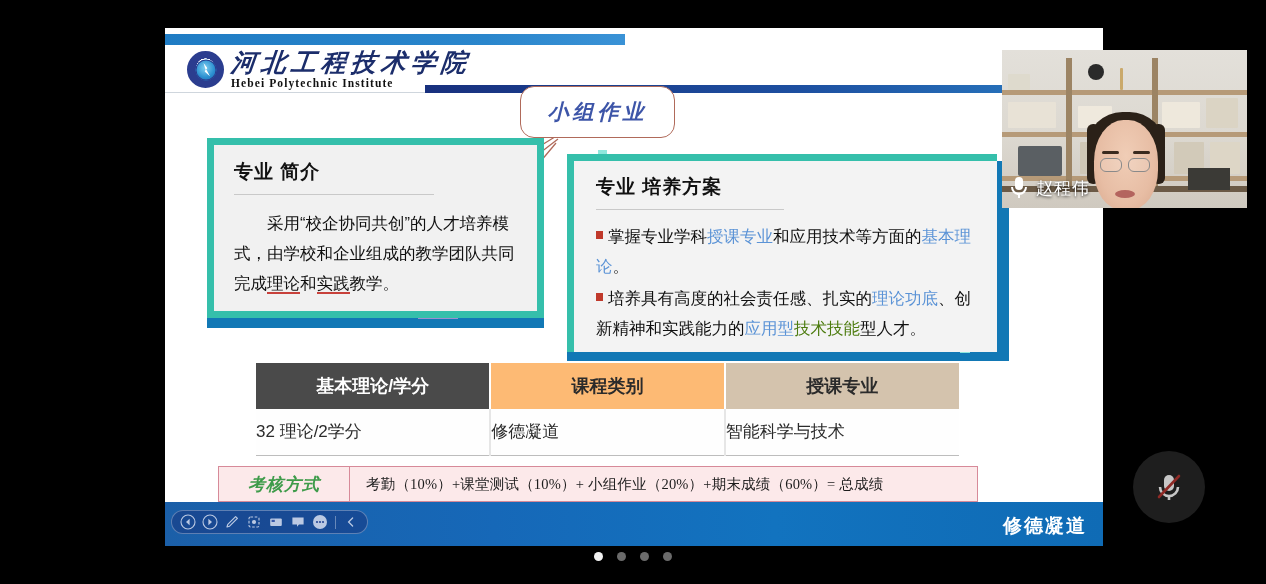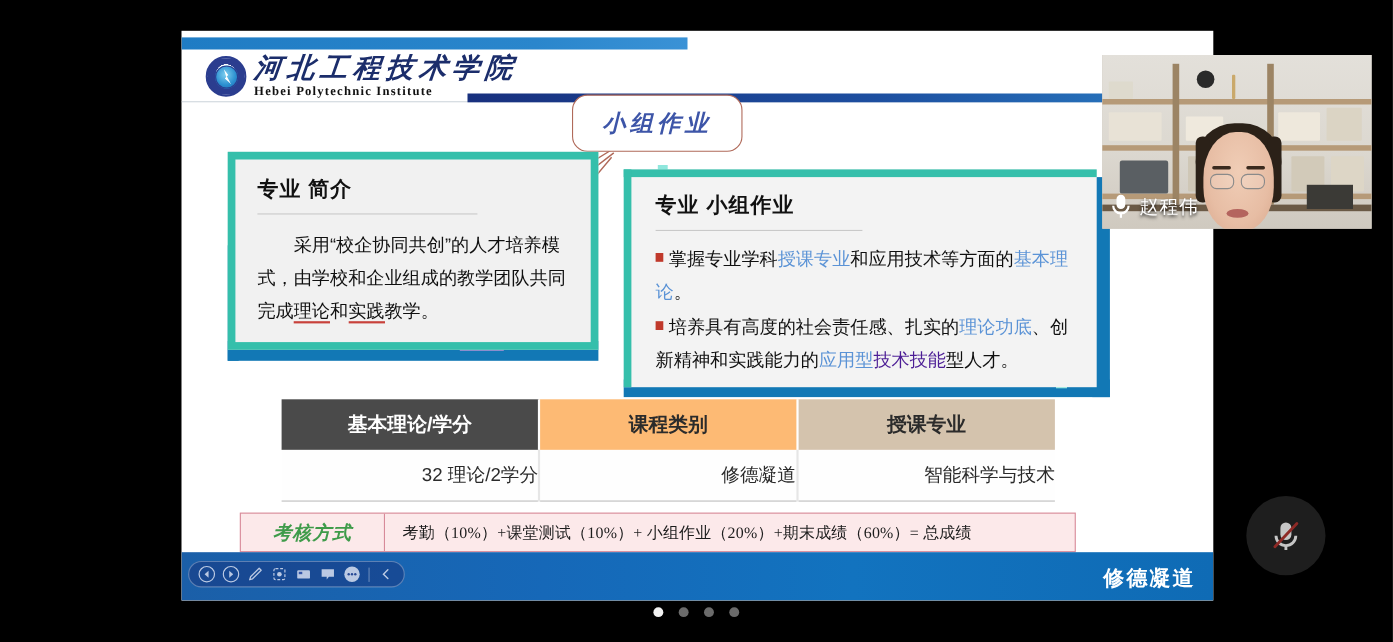--- a/index.html
+++ b/index.html
@@ -131,36 +131,36 @@
   }
   .box-r-bluebar-right {
     position: absolute; left: 828px; top: 133px; width: 16px; height: 200px;
     background: #1278b5;
   }
   .bullet-sq {
     display: inline-block; width: 7px; height: 8px; background: #c0392b;
     margin-right: 5px; vertical-align: 3px;
   }
   .hl-blue { color: #5b93d6; }
-  .hl-red  { color: #4c1d95; }
+  .hl-red  { color: #4d7c0f; }
 
   
   #sstable {
     position: absolute; left: 91px; top: 335px;
     width: 703px; border-collapse: collapse;
     table-layout: fixed;
   }
   #sstable th {
     height: 46px; font-size: 18px; font-weight: 700;
     font-family: "Liberation Sans","DejaVu Sans",sans-serif;
     border-right: 2px solid #ffffff;
   }
   #sstable td {
     height: 46px; font-size: 17px; color: #2b2b2b; background: #fefefe;
-    text-align: right; border-right: 2px solid #e6e6e6;
+    text-align: left; border-right: 2px solid #e6e6e6;
     border-bottom: 1px solid #bdbdbd;
     font-family: "Liberation Sans","DejaVu Sans",sans-serif;
   }
   #sstable th:last-child, #sstable td:last-child { border-right: none; }
 
   
   .assess {
     position: absolute; left: 53px; top: 438px;
     width: 760px; height: 36px;
     background: #fce9ea; border: 1.3px solid #d78a99;
@@ -309,21 +309,21 @@
     </div>
 
     <div class="box-r-bluebar-right"></div>
     <div class="box-r-bluebar"></div>
     <div class="accent-cy" style="left:433px; top:122px; width:9px; height:8px;"></div>
     <div class="accent-cy" style="left:419px; top:133px; width:6px; height:8px;"></div>
     <div class="accent-cy" style="left:795px; top:318px; width:10px; height:7px;"></div>
 
     <div class="box box-r">
       <div style="padding:13px 14px 0 22px;">
-        <div class="box-title">专业 小组作业</div>
+        <div class="box-title">专业 培养方案</div>
         <div class="title-rule" style="width:188px;"></div>
         <div id="right-bullets" style="margin-top:11px;">
             <div class="body-cn" style="font-size: 16.5px; margin-bottom: 2px;"><span class="bullet-sq"></span><span>掌握专业学科</span><span class="hl-blue">授课专业</span><span>和应用技术等方面的</span><span class="hl-blue">基本理论</span><span>。</span></div>
             <div class="body-cn" style="font-size: 16.5px; margin-bottom: 2px;"><span class="bullet-sq"></span><span>培养具有高度的社会责任感、扎实的</span><span class="hl-blue">理论功底</span><span>、创新精神和实践能力的</span><span class="hl-blue">应用型</span><span class="hl-red">技术技能</span><span>型人才。</span></div>
           </div>
       </div>
     </div>
 
     <table id="sstable">
       <thead>

